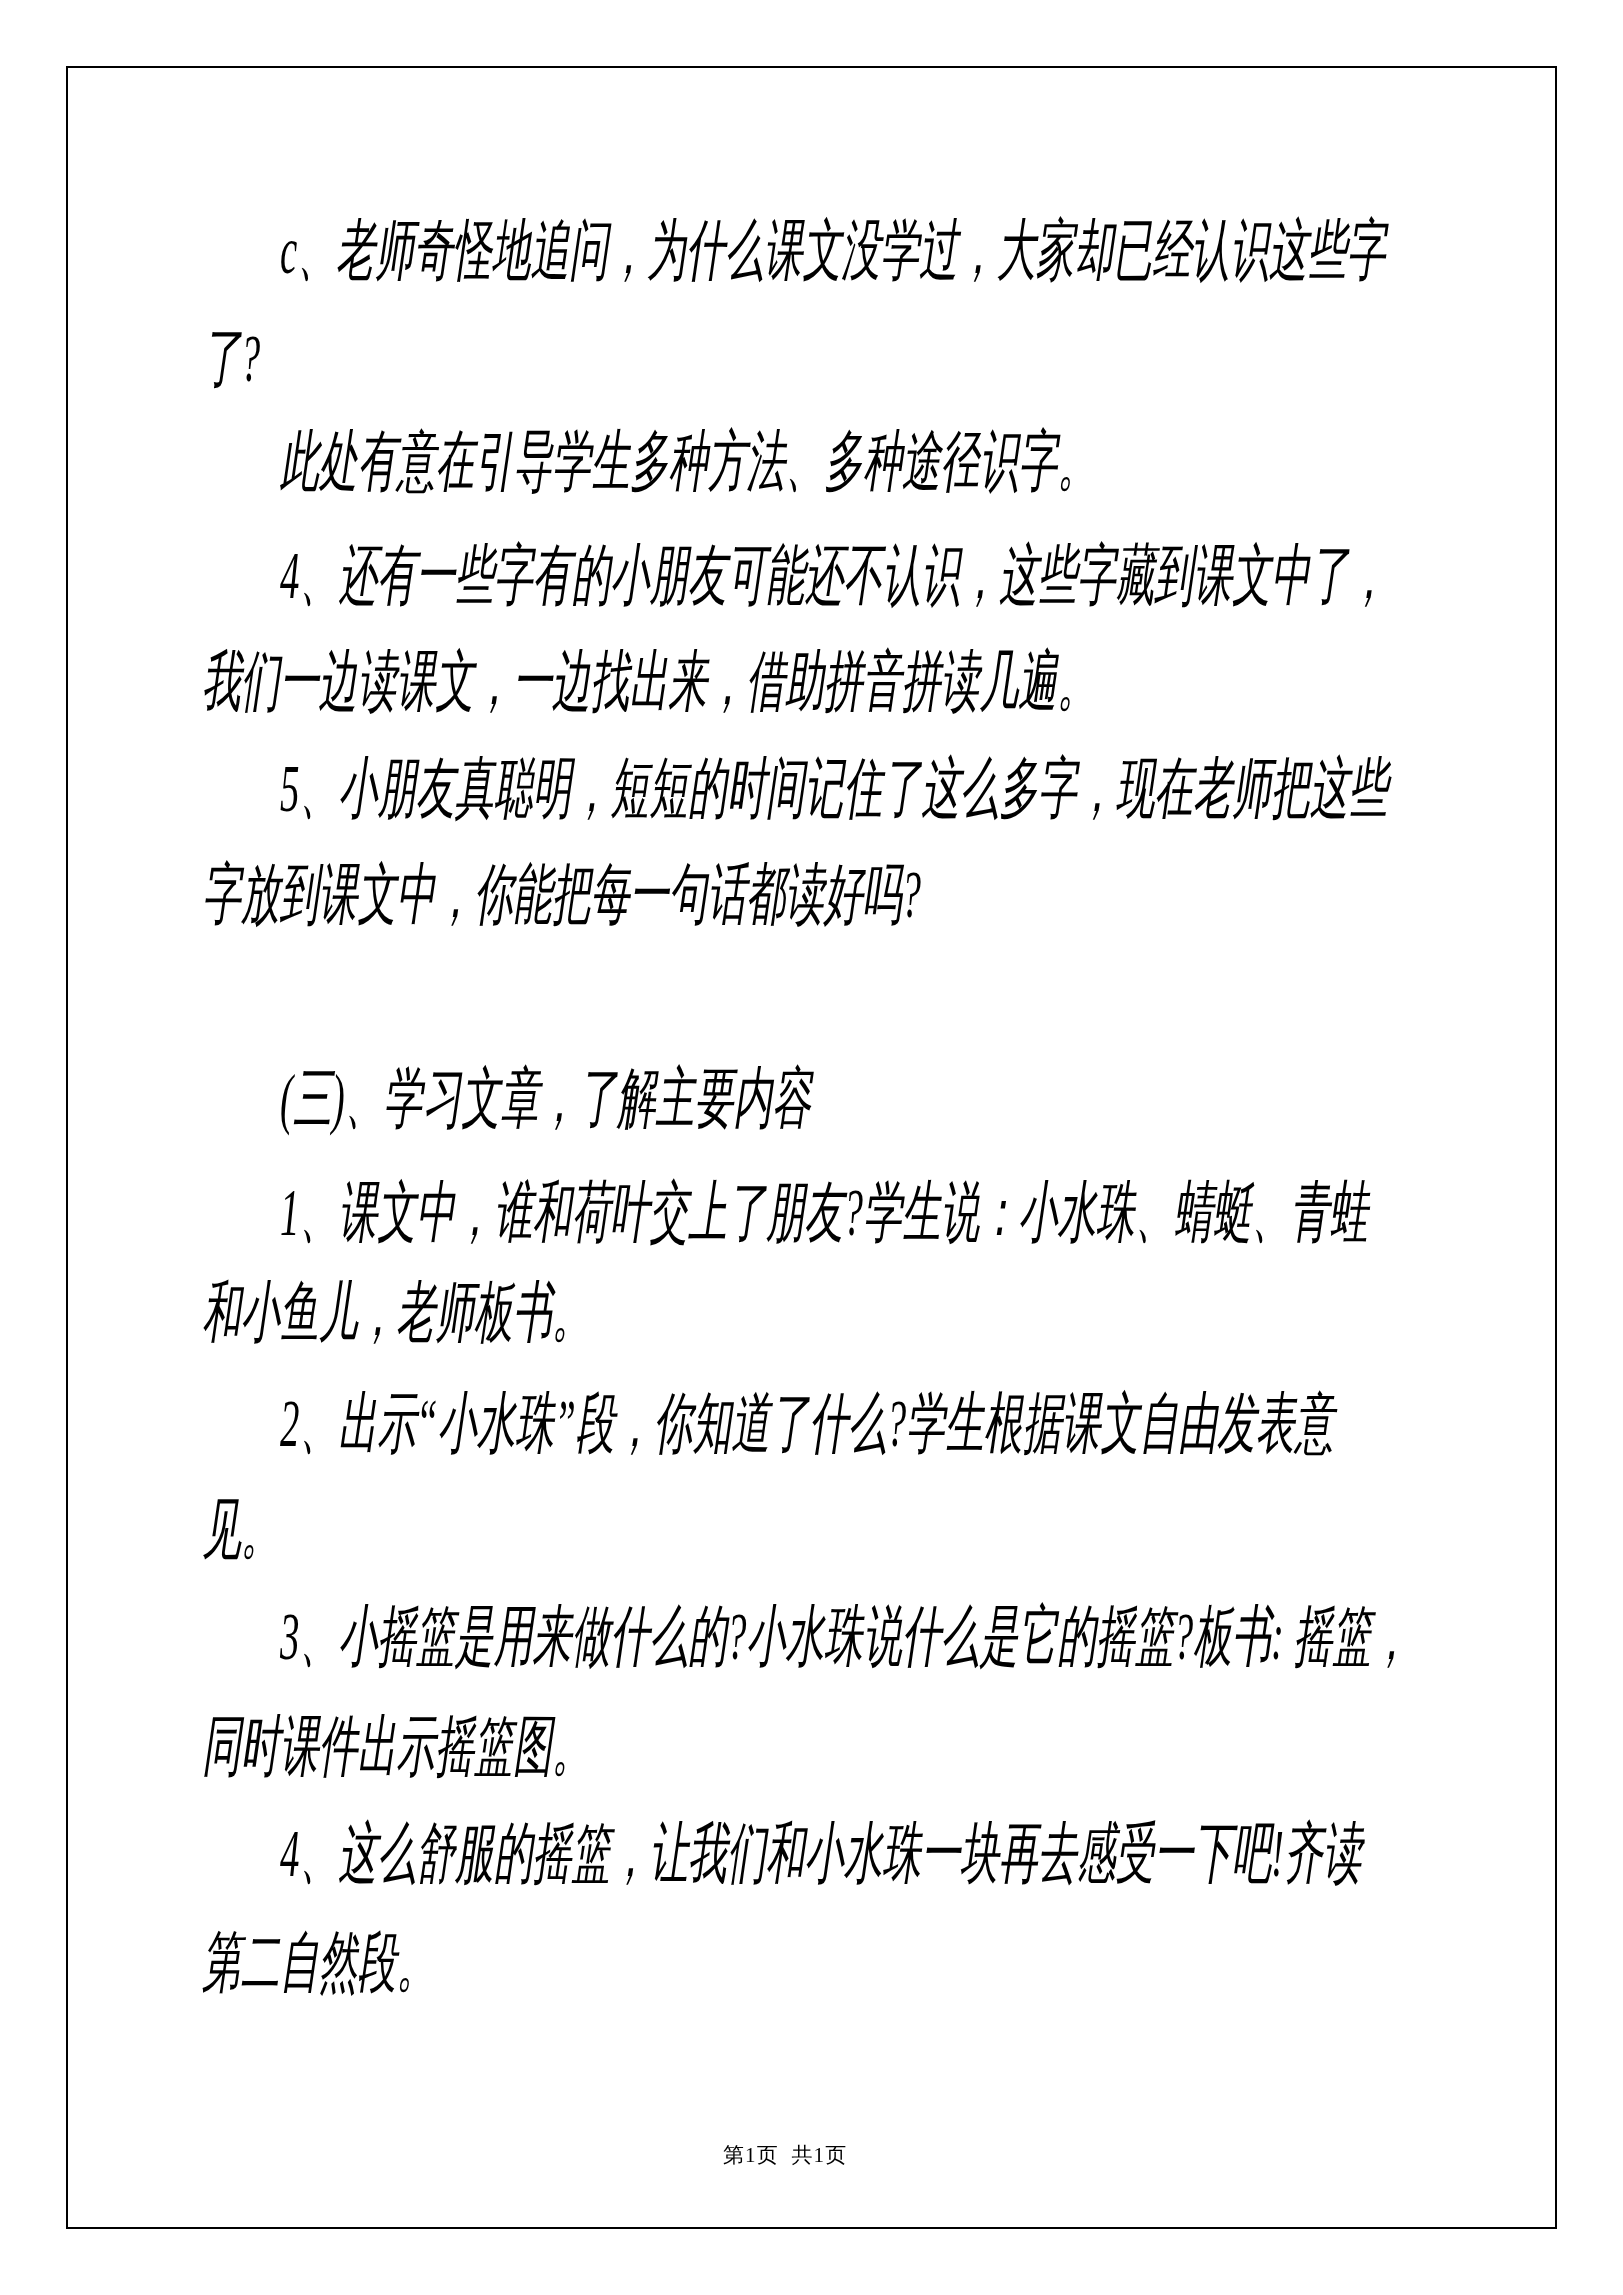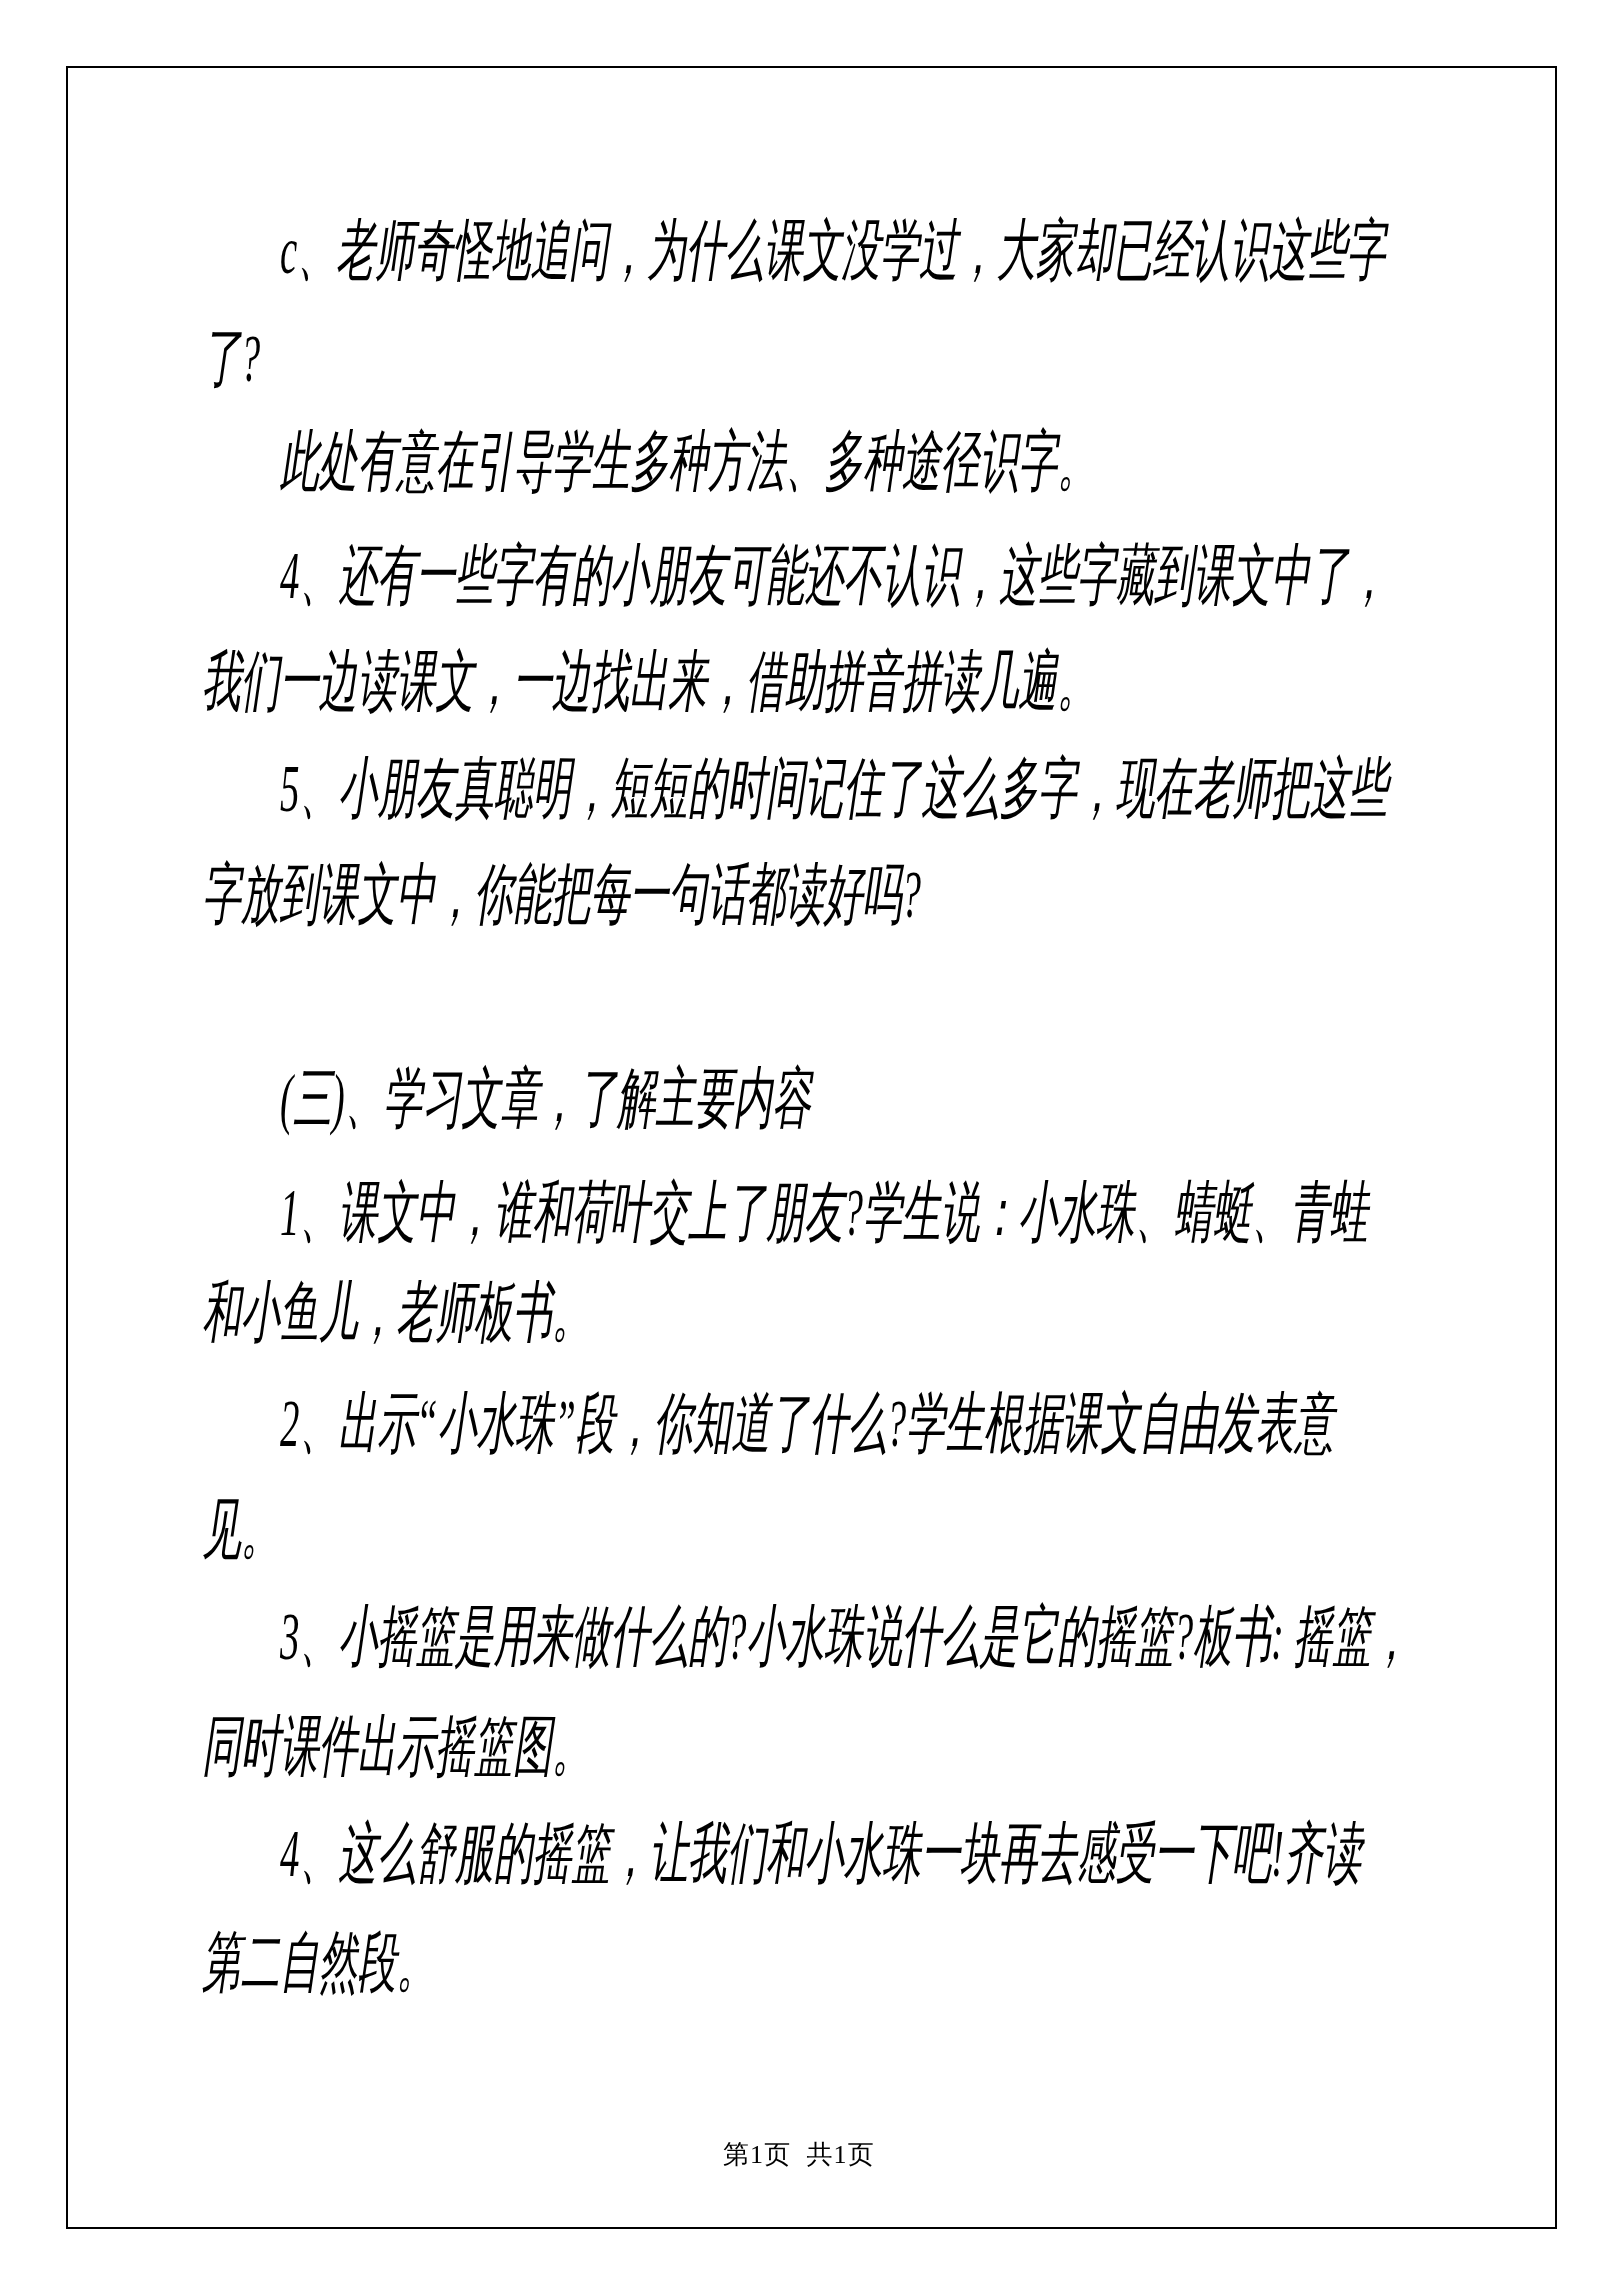--- a/index.html
+++ b/index.html
@@ -38,21 +38,21 @@
     transform-origin: 0 50%;
     letter-spacing: 0;
   }
   .line.indent {
     left: 280px;
   }
   .footer {
     position: absolute;
     top: 2138px;
     left: 723px;
-    font-size: 26px;
+    font-size: 21px;
     line-height: 34px;
     white-space: pre;
     letter-spacing: 1.1px;
     color: #000000;
   }
 </style>
 </head>
 <body>
 
 <div class="page">

